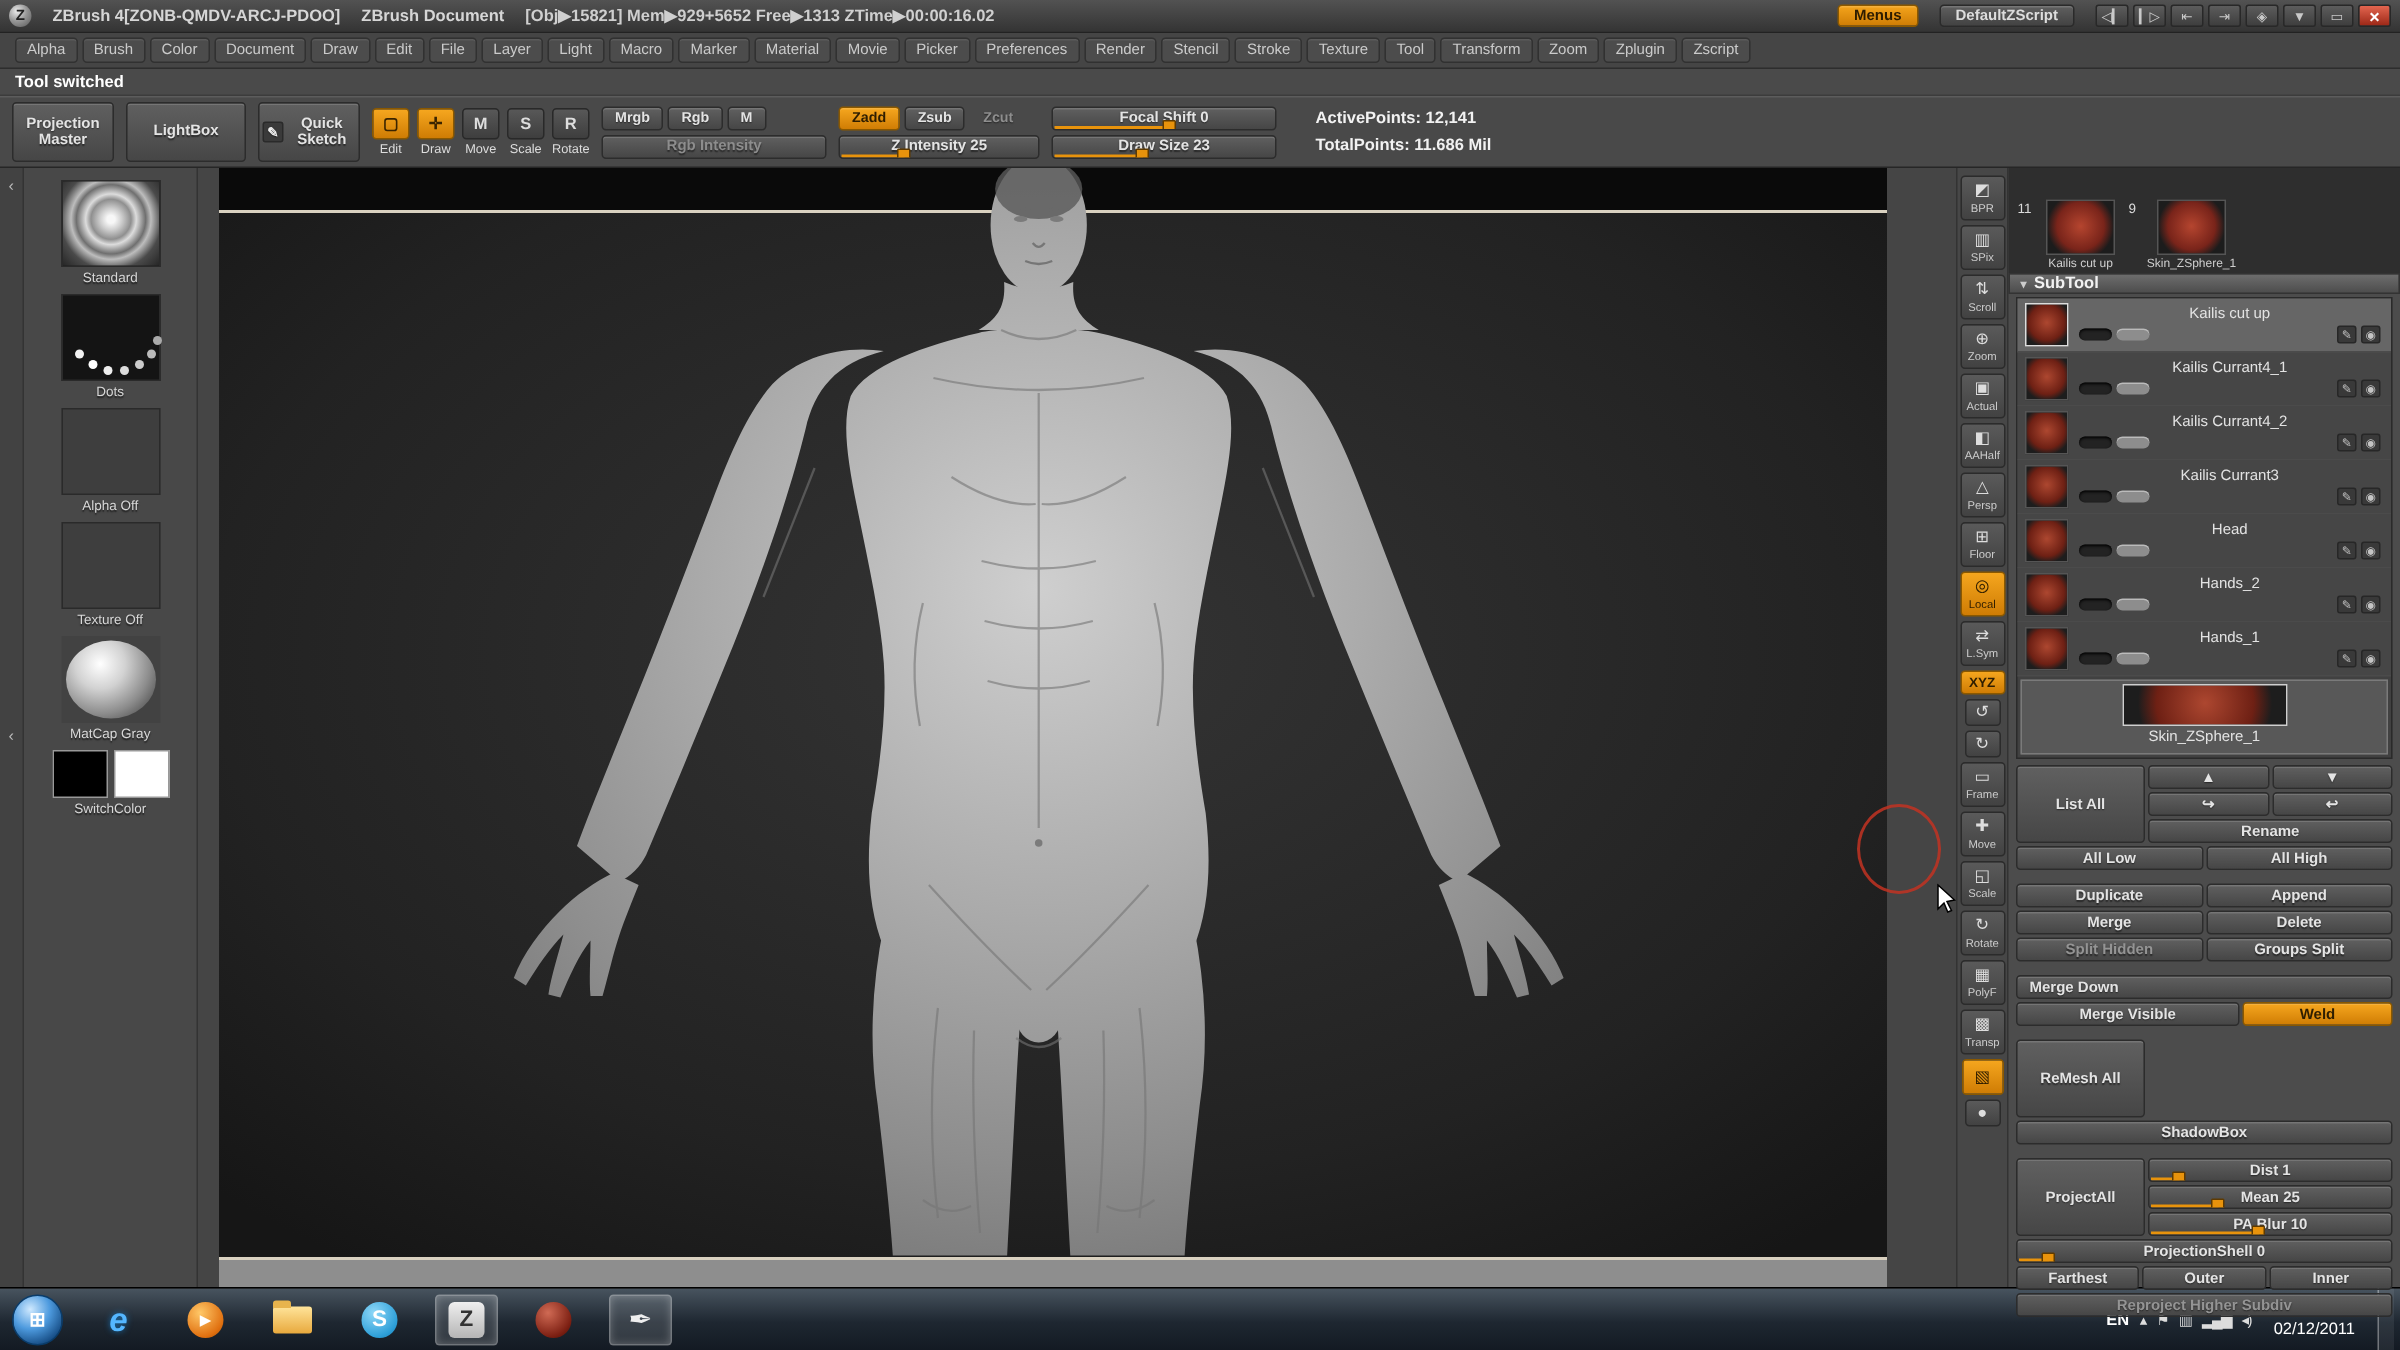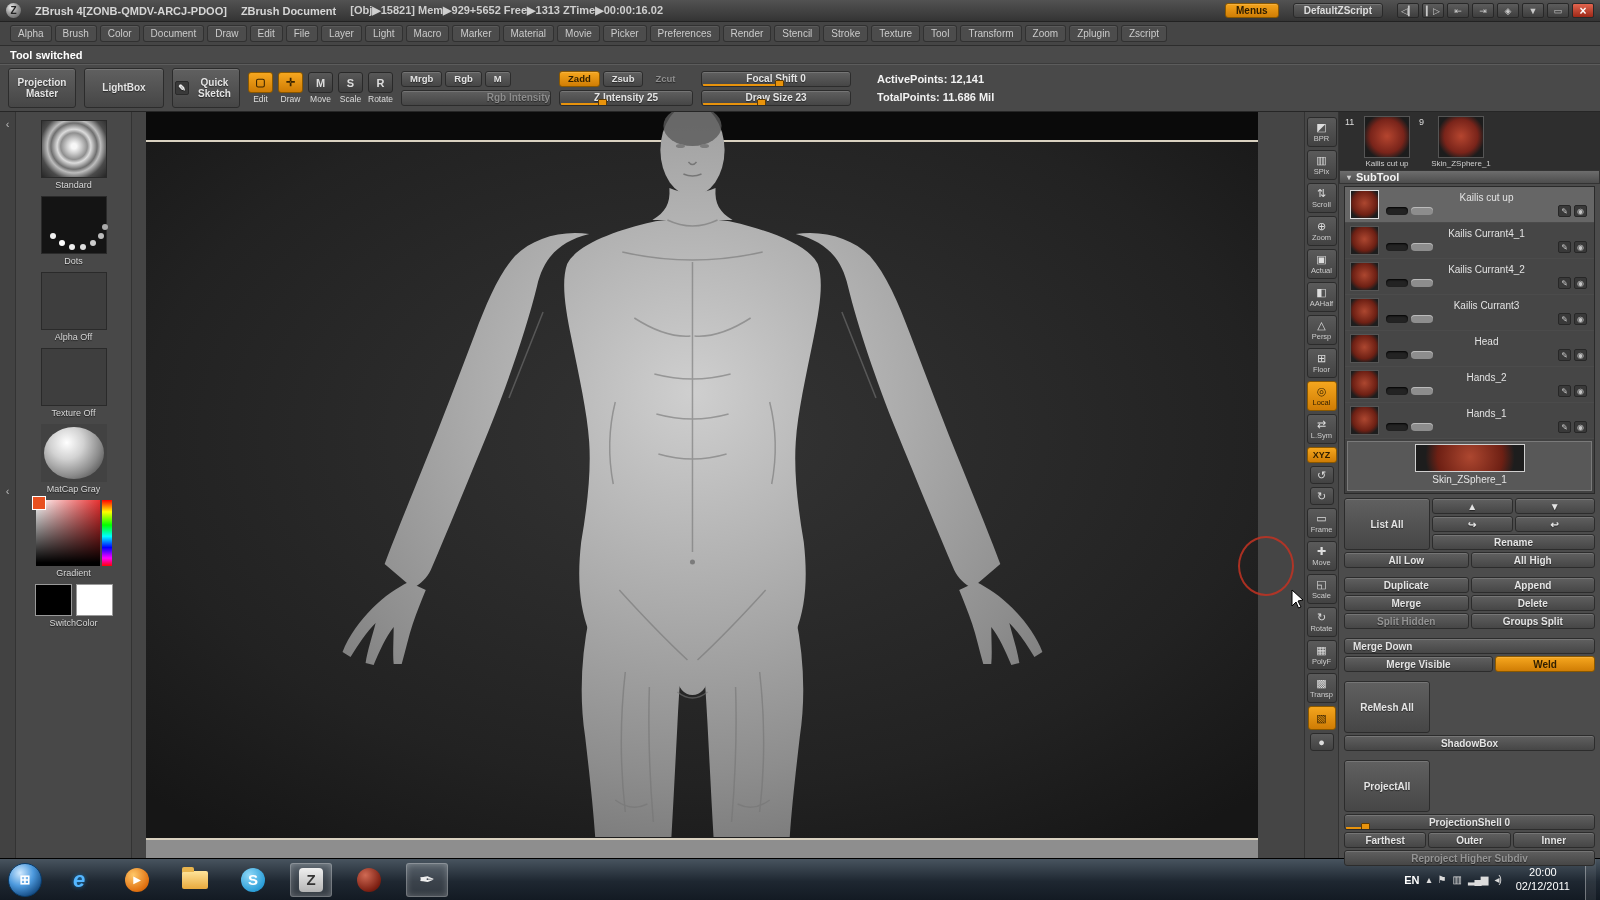--- a/index.html
+++ b/index.html
@@ -52,21 +52,21 @@
   .shelf-col{display:flex;flex-direction:column;gap:3px;justify-content:center;}
   .btn-row{display:flex;gap:3px;}
   .zb.small{height:16px;padding:0 8px;font-size:9.5px;}
   .zb.small[data-state="active"]{background:linear-gradient(#f6a71f,#d07d04);color:#2f1e00;text-shadow:none;border-color:#8a5800;}
   .zb.small[data-state="disabled"]{background:none;border-color:transparent;box-shadow:none;color:#8e8e8e;}
   .zslider{height:16px;}
   .zslider span{pointer-events:none;}
   .zslider i{display:block;position:absolute;}
   .zslider .track{left:1px;bottom:0;height:2px;background:#e8930c;}
   .zslider .handle{bottom:-1px;width:9px;height:7px;background:#e8930c;border:1px solid #5f3a00;border-radius:1px;margin-left:-4px;}
-  .zslider.dim-sl{color:#8d8d8d;justify-content:flex-end;}
+  .zslider.dim-sl{color:#8d8d8d;}
   .sl-w{width:150px;}
   .sl-w2{width:134px;}
   .points{font-size:11px;font-weight:bold;color:#f2f2f2;line-height:1;white-space:nowrap;}
 
   
   .main{display:flex;height:746px;}
   .left-edge{width:16px;background:#424242;border-right:1px solid #333;display:flex;flex-direction:column;
     justify-content:space-between;align-items:center;padding:6px 0;}
   .edge-arrow{color:#bbb;font-size:11px;}
 
@@ -111,21 +111,21 @@
   .strip-btn[data-state="active"]{background:linear-gradient(#f5a61e,#cf7c04);border-color:#8a5800;}
   .strip-btn[data-state="active"] .strip-glyph,.strip-btn[data-state="active"] .strip-label{color:#2f1e00;}
   .strip-btn[data-state="xyz"]{background:linear-gradient(#f5a61e,#cf7c04);border-color:#8a5800;min-height:16px;}
   .strip-btn[data-state="xyz"] .strip-label{color:#2f1e00;font-size:9px;font-weight:bold;}
   .strip-btn[data-state="mini"]{min-height:18px;width:24px;}
   .strip-btn[data-state="mini-active"]{min-height:24px;width:28px;background:linear-gradient(#f5a61e,#cf7c04);border-color:#8a5800;}
   .strip-btn[data-state="mini-active"] .strip-glyph{color:#2f1e00;}
 
   
   .right-panel{width:262px;background:#4c4c4c;border-left:1px solid #333;display:flex;flex-direction:column;}
-  .tool-palette{height:70px;background:#2e2e2e;display:flex;gap:10px;padding:4px 10px 2px 16px;}
+  .tool-palette{height:70px;background:#2e2e2e;display:flex;gap:10px;padding:21px 10px 2px 16px;}
   .tp-item{position:relative;width:64px;display:fl ex;display:flex;flex-direction:column;align-items:center;}
   .tp-badge{position:absolute;left:-10px;top:1px;font-size:9px;color:#ddd;}
   .tp-thumb{width:46px;height:42px;background:#1c1c1c;border:1px solid #555;
     background-image:radial-gradient(circle at 50% 48%,#b5452f,#79241a 55%,#1c1c1c 78%);}
   .tp-label{font-size:8px;color:#cfcfcf;white-space:nowrap;margin-top:1px;}
   .subtool-header{height:17px;background:linear-gradient(#6d6d6d,#4d4d4d);border:1px solid #333;
     display:flex;align-items:center;gap:5px;padding-left:7px;font-size:11px;font-weight:bold;color:#f2f2f2;}
   .subtool-header .tri{font-size:8px;color:#ccc;}
   .subtool-list{margin:2px 5px 0 5px;background:#414141;border:1px solid #2a2a2a;}
   .subtool-row{height:36px;display:flex;align-items:center;gap:5px;padding:2px 5px;border-bottom:1px solid #4b4b4b;background:#464646;}
@@ -347,26 +347,20 @@
         <div class="thumb" data-name="tray-thumbnail">
             <div class="thumb-inner"></div>
           </div>
         <div class="tray-label" data-name="tray-item-label">Texture Off</div>
       </div>
         <div class="tray-item" data-type="sphere" data-name="material-selector">
         <div class="thumb" data-name="tray-thumbnail">
             <div class="thumb-inner"></div>
           </div>
         <div class="tray-label" data-name="tray-item-label">MatCap Gray</div>
-      </div>
-        <div class="tray-item" data-type="gradient" data-name="color-picker">
-        <div class="thumb" data-name="tray-thumbnail">
-            <div class="thumb-inner"></div>
-          </div>
-        <div class="tray-label" data-name="tray-item-label">Gradient</div>
       </div>
         <div class="tray-item" data-type="switch" data-name="switch-color-button">
         <div class="thumb" data-name="tray-thumbnail">
             <div class="thumb-inner"></div>
           </div>
         <div class="tray-label" data-name="tray-item-label">SwitchColor</div>
       </div>
       </div>
 
     <div class="canvas-wrap" data-name="canvas-area">
@@ -694,20 +688,37 @@
         <div class="gap"></div>
         <div class="row block">
           <button class="zb tall" data-name="remesh-all-button">ReMesh All</button>
         </div>
         <div class="row">
           <button class="zb" data-name="shadowbox-button">ShadowBox</button>
         </div>
         <div class="gap"></div>
         <div class="row block">
           <button class="zb tall" data-name="projectall-button">ProjectAll</button>
+          <div class="col">
+            <button class="zb zslider" data-name="dist-slider">
+              <span>Dist 1</span>
+              <i class="track" style="width:12%"></i>
+                <i class="handle" data-name="slider-handle" style="left:12%"></i>
+            </button>
+            <button class="zb zslider" data-name="mean-slider">
+              <span>Mean 25</span>
+              <i class="track" style="width:28%"></i>
+                <i class="handle" data-name="slider-handle" style="left:28%"></i>
+            </button>
+            <button class="zb zslider" data-name="pa-blur-slider">
+              <span>PA Blur 10</span>
+              <i class="track" style="width:45%"></i>
+                <i class="handle" data-name="slider-handle" style="left:45%"></i>
+            </button>
+          </div>
         </div>
         <div class="row">
           <button class="zb zslider" data-name="projection-shell-slider">
             <span>ProjectionShell 0</span>
             <i class="track" style="width:8%"></i>
               <i class="handle" data-name="slider-handle" style="left:8%"></i>
           </button>
         </div>
         <div class="row">
           <button class="zb" data-name="farthest-button">Farthest</button>

